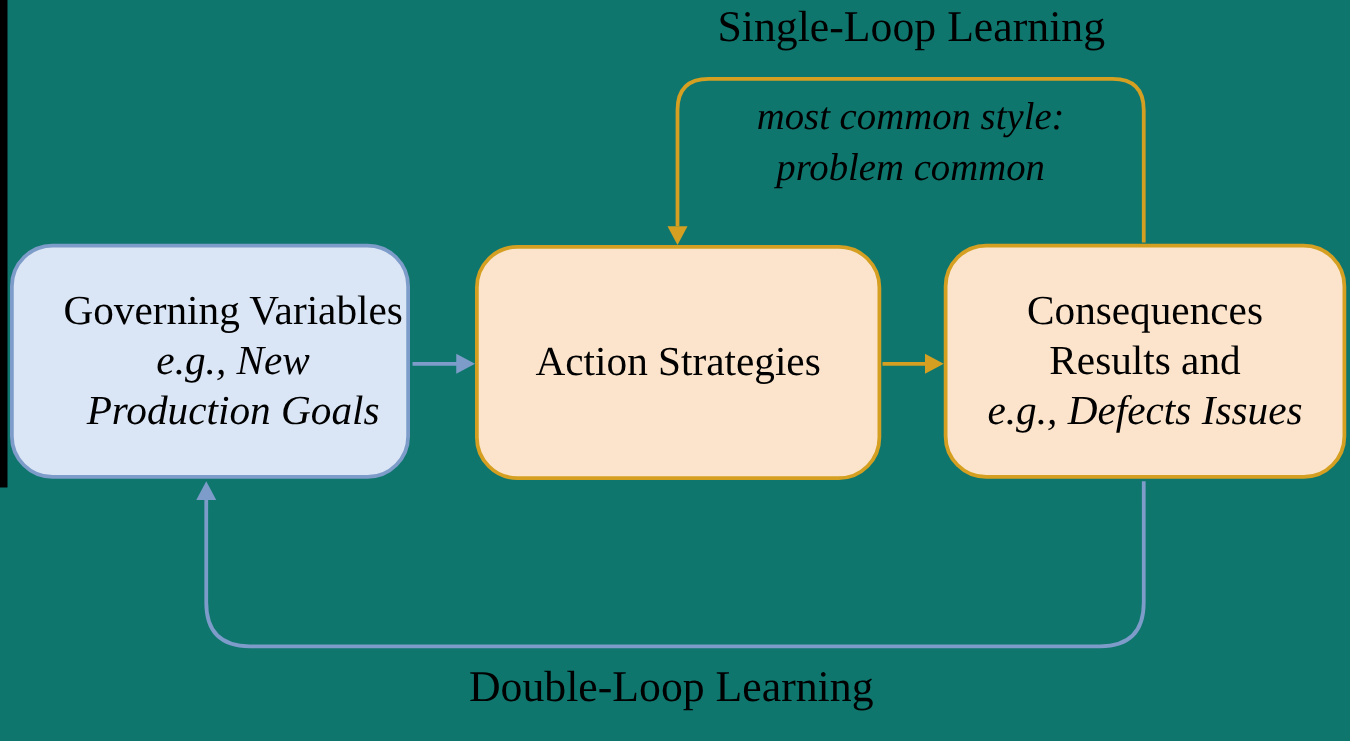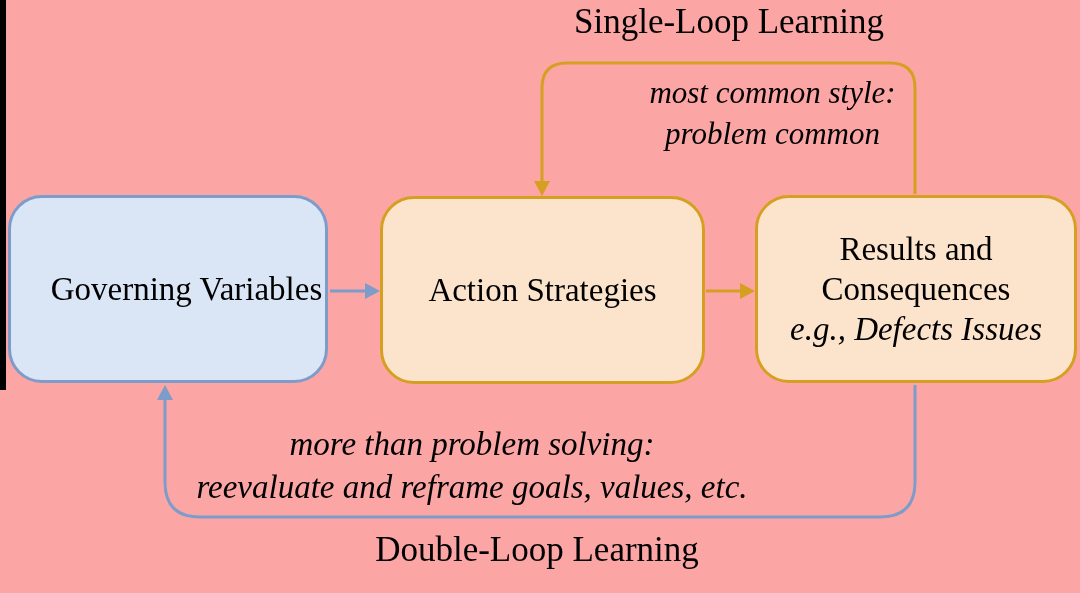--- a/index.html
+++ b/index.html
@@ -1,20 +1,20 @@
 <!DOCTYPE html>
 <html><head>
 <meta charset="utf-8">
 <style>
   html, body { margin: 0; padding: 0; background: #ffffff; }
   .canvas {
     position: relative;
     width: 1080px;
     height: 593px;
-    background: #fca5a5;
+    background: #0f766e;
     font-family: "Liberation Serif", "DejaVu Serif", serif;
     color: #000000;
     overflow: hidden;
   }
   .black-strip {
     position: absolute;
     left: 0; top: 0;
     width: 6px; height: 390px;
     background: #000000;
   }
@@ -51,21 +51,21 @@
   .box-action    { left: 380px; top: 196px; width: 325px; height: 188px; }
   .box-results   { left: 755px; top: 195px; width: 322px; height: 188px; }
   .em { font-style: italic; }
   .annotation {
     position: absolute;
     text-align: center;
     font-style: italic;
   }
   .annotation.single {
     left: 542px; top: 72px; width: 373px;
-    font-size: 31px; line-height: 41px; padding-left: 44px;
+    font-size: 31px; line-height: 41px;
   }
   .annotation.double {
     left: 139px; top: 423px; width: 666px;
     font-size: 33px; line-height: 43px;
   }
 </style>
 </head>
 <body>
 
 <div class="canvas">
@@ -97,32 +97,30 @@
     </g>
   </svg>
 
   <div class="annotation single">
     <div>most common style:</div>
     <div>problem common</div>
   </div>
 
   <div class="box blue box-governing">
     <div>Governing Variables</div>
+    <div class="em">e.g., New</div>
+    <div class="em">Production Goals</div>
   </div>
 
   <div class="box gold box-action">
     <div>Action Strategies</div>
   </div>
 
   <div class="box gold box-results">
+    <div>Consequences</div>
     <div>Results and</div>
-    <div>Consequences</div>
     <div class="em">e.g., Defects Issues</div>
   </div>
 
-  <div class="annotation double">
-    <div>more than problem solving:</div>
-    <div>reevaluate and reframe goals, values, etc.</div>
-  </div>
 
   <div class="loop-title double">Double-Loop Learning</div>
 
 </div>
 
 </body></html>

